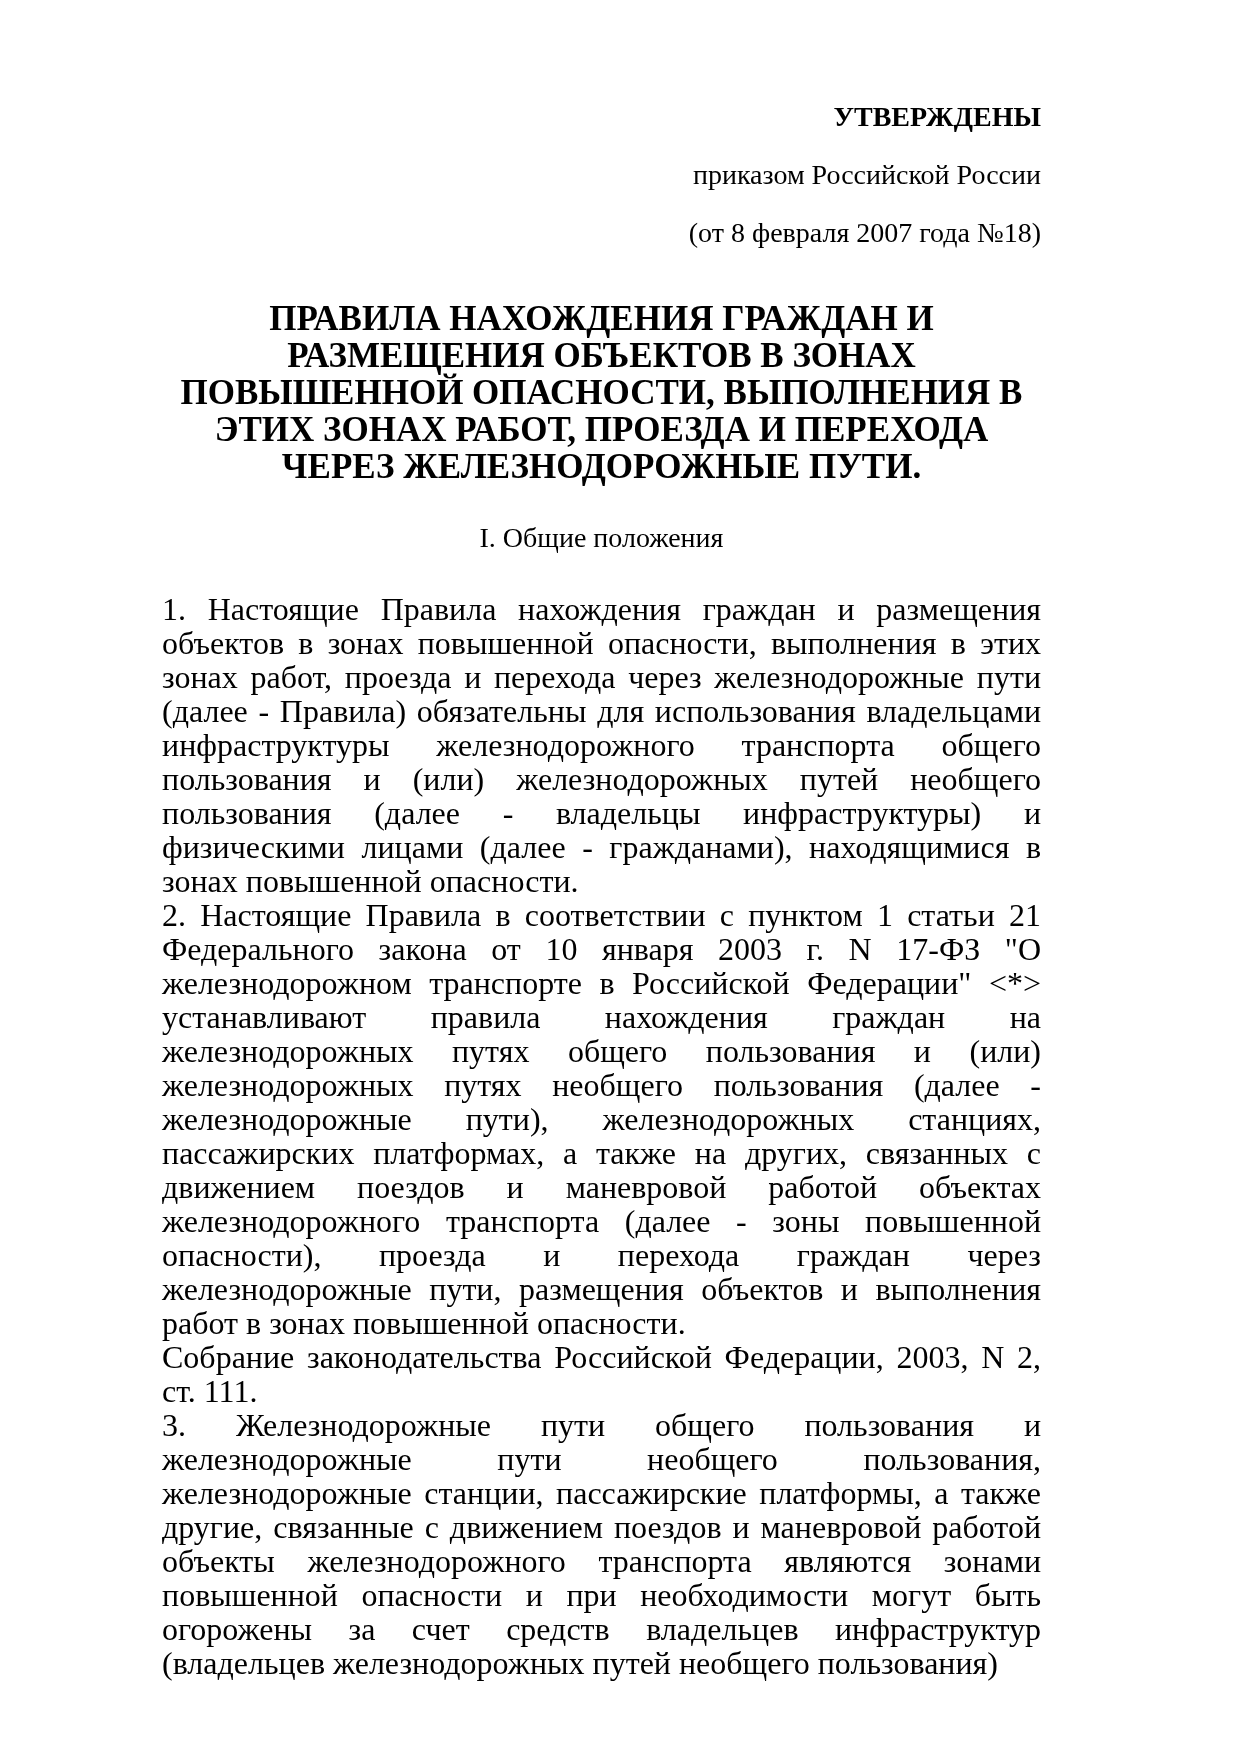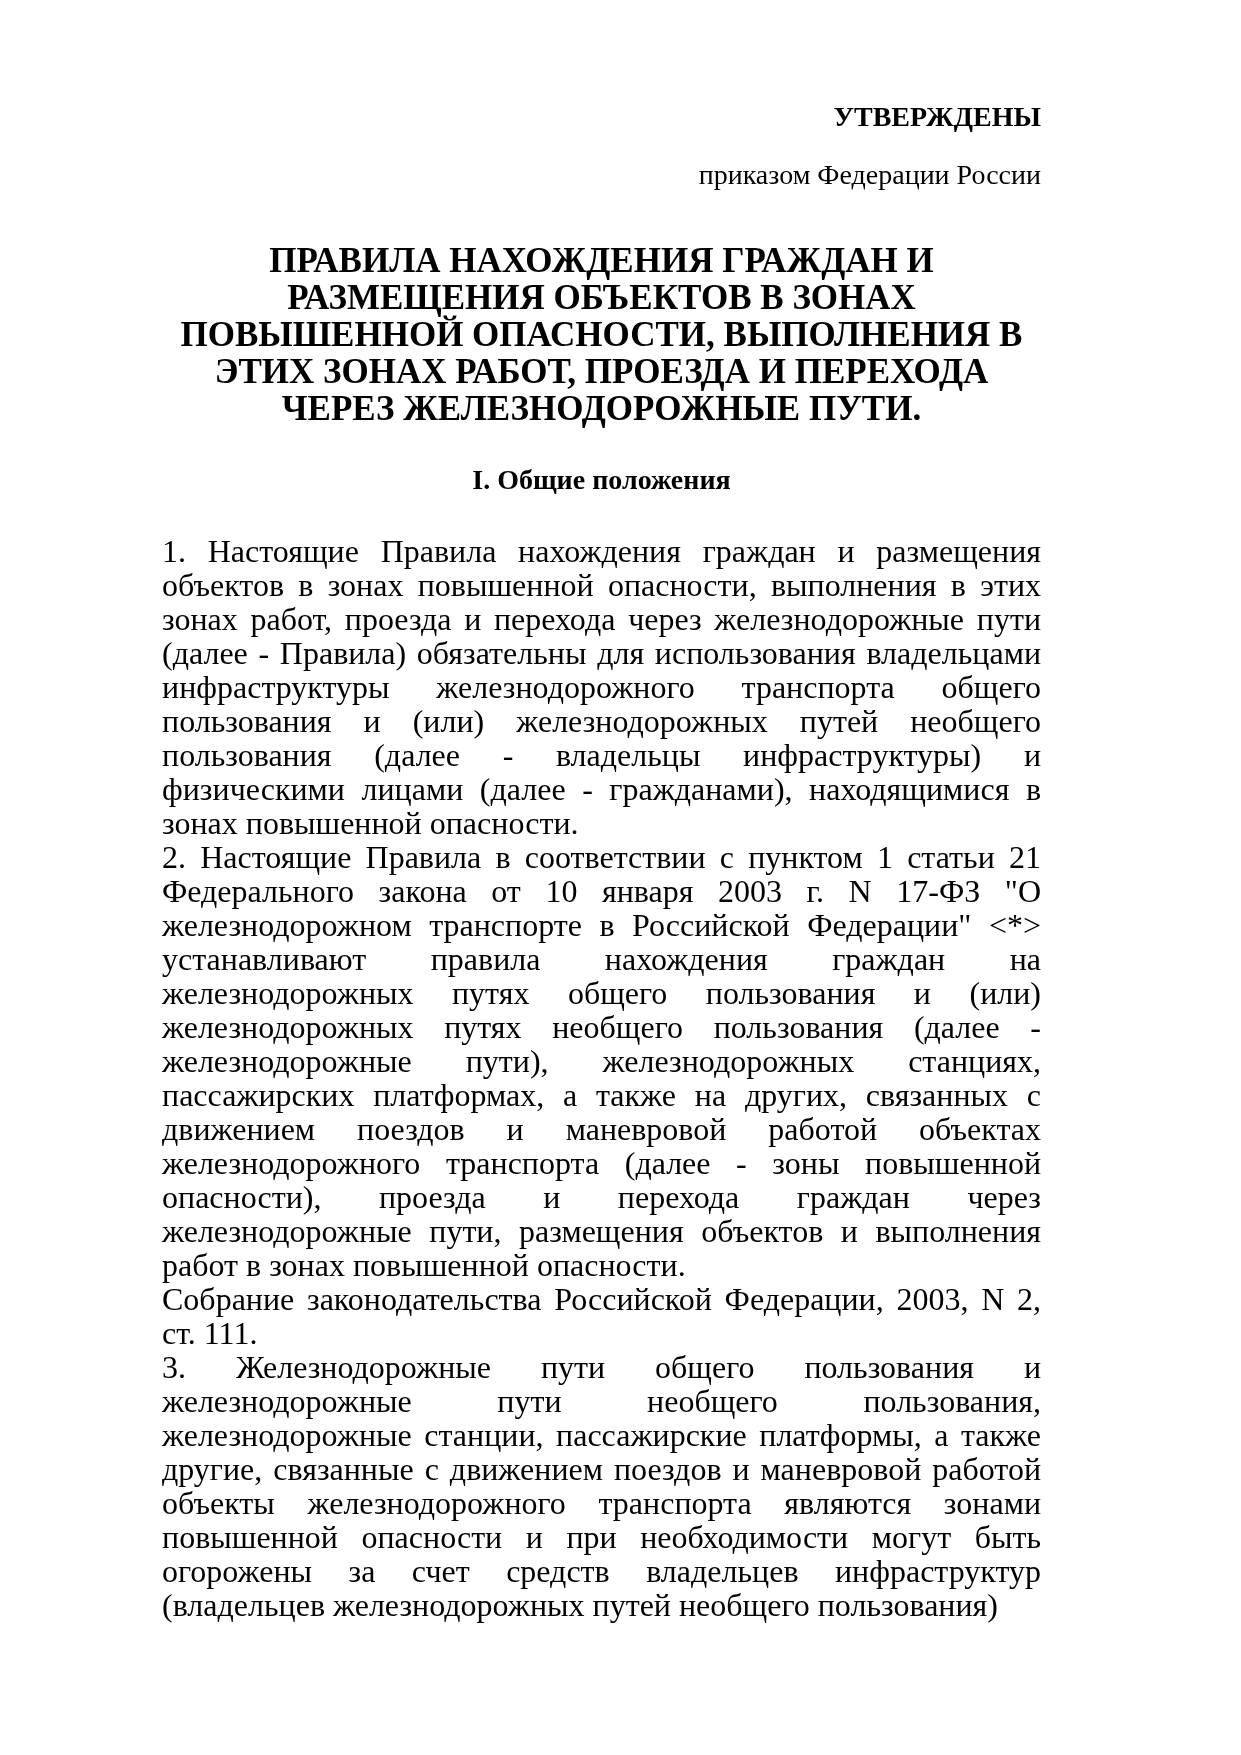--- a/index.html
+++ b/index.html
@@ -36,42 +36,43 @@
   .doc-title {
     font-size: 35px;
     line-height: 37px;
     font-weight: bold;
     text-align: center;
     margin: 0 0 34px 0;
   }
   .section-heading {
     font-size: 28px;
     line-height: 37px;
-    font-weight: bold;
+    font-weight: normal;
     text-align: center;
     margin: 0 0 36px 0;
   }
   .section-heading.second {
     margin-top: 44px;
   }
   .body-par {
     font-size: 32px;
     line-height: 34px;
     text-align: justify;
     margin: 0;
   }
 </style>
 </head>
 <body>
 
 <div class="page">
 
   <header class="approval">
     <p class="approval-line approval-stamp">УТВЕРЖДЕНЫ</p>
-    <p class="approval-line">приказом Федерации России</p>
+    <p class="approval-line">приказом Российской России</p>
+    <p class="approval-line">(от 8 февраля 2007 года №18)</p>
   </header>
 
   <h1 class="doc-title">ПРАВИЛА НАХОЖДЕНИЯ ГРАЖДАН И РАЗМЕЩЕНИЯ ОБЪЕКТОВ В ЗОНАХ ПОВЫШЕННОЙ ОПАСНОСТИ, ВЫПОЛНЕНИЯ В ЭТИХ ЗОНАХ РАБОТ, ПРОЕЗДА И ПЕРЕХОДА ЧЕРЕЗ ЖЕЛЕЗНОДОРОЖНЫЕ ПУТИ.</h1>
 
   <section>
     <h2 class="section-heading">I. Общие положения</h2>
     <p class="body-par">1. Настоящие Правила нахождения граждан и размещения объектов в зонах повышенной опасности, выполнения в этих зонах работ, проезда и перехода через железнодорожные пути (далее - Правила) обязательны для использования владельцами инфраструктуры железнодорожного транспорта общего пользования и (или) железнодорожных путей необщего пользования (далее - владельцы инфраструктуры) и физическими лицами (далее - гражданами), находящимися в зонах повышенной опасности.</p>
     <p class="body-par">2. Настоящие Правила в соответствии с пунктом 1 статьи 21 Федерального закона от 10 января 2003 г. N 17-ФЗ "О железнодорожном транспорте в Российской Федерации" &lt;*&gt; устанавливают правила нахождения граждан на железнодорожных путях общего пользования и (или) железнодорожных путях необщего пользования (далее - железнодорожные пути), железнодорожных станциях, пассажирских платформах, а также на других, связанных с движением поездов и маневровой работой объектах железнодорожного транспорта (далее - зоны повышенной опасности), проезда и перехода граждан через железнодорожные пути, размещения объектов и выполнения работ в зонах повышенной опасности.</p>
     <p class="body-par">Собрание законодательства Российской Федерации, 2003, N 2, ст. 111.</p>
   </section>

